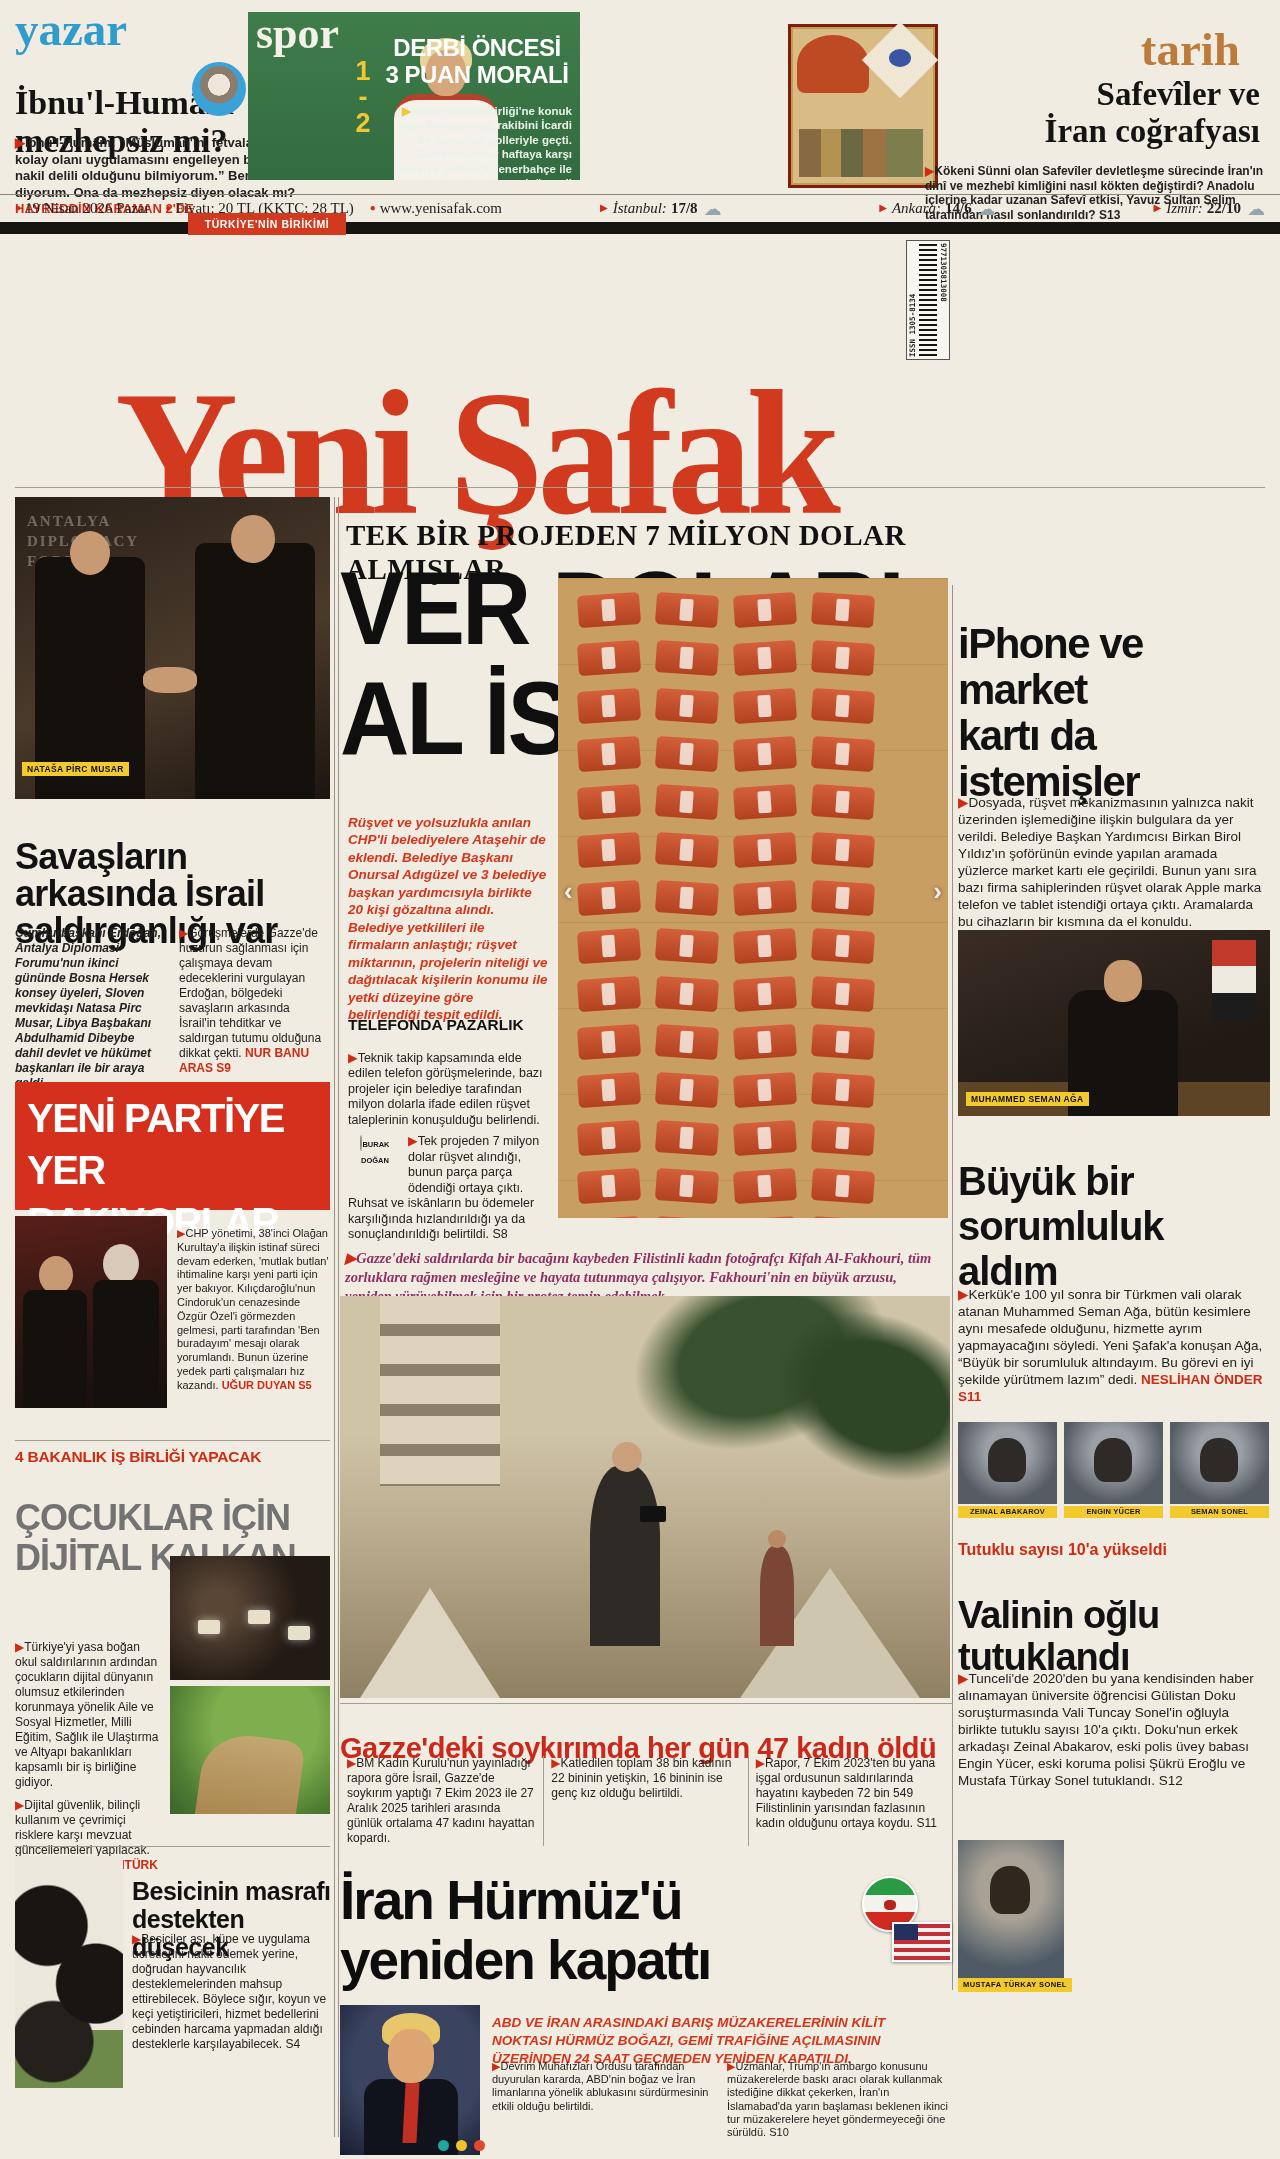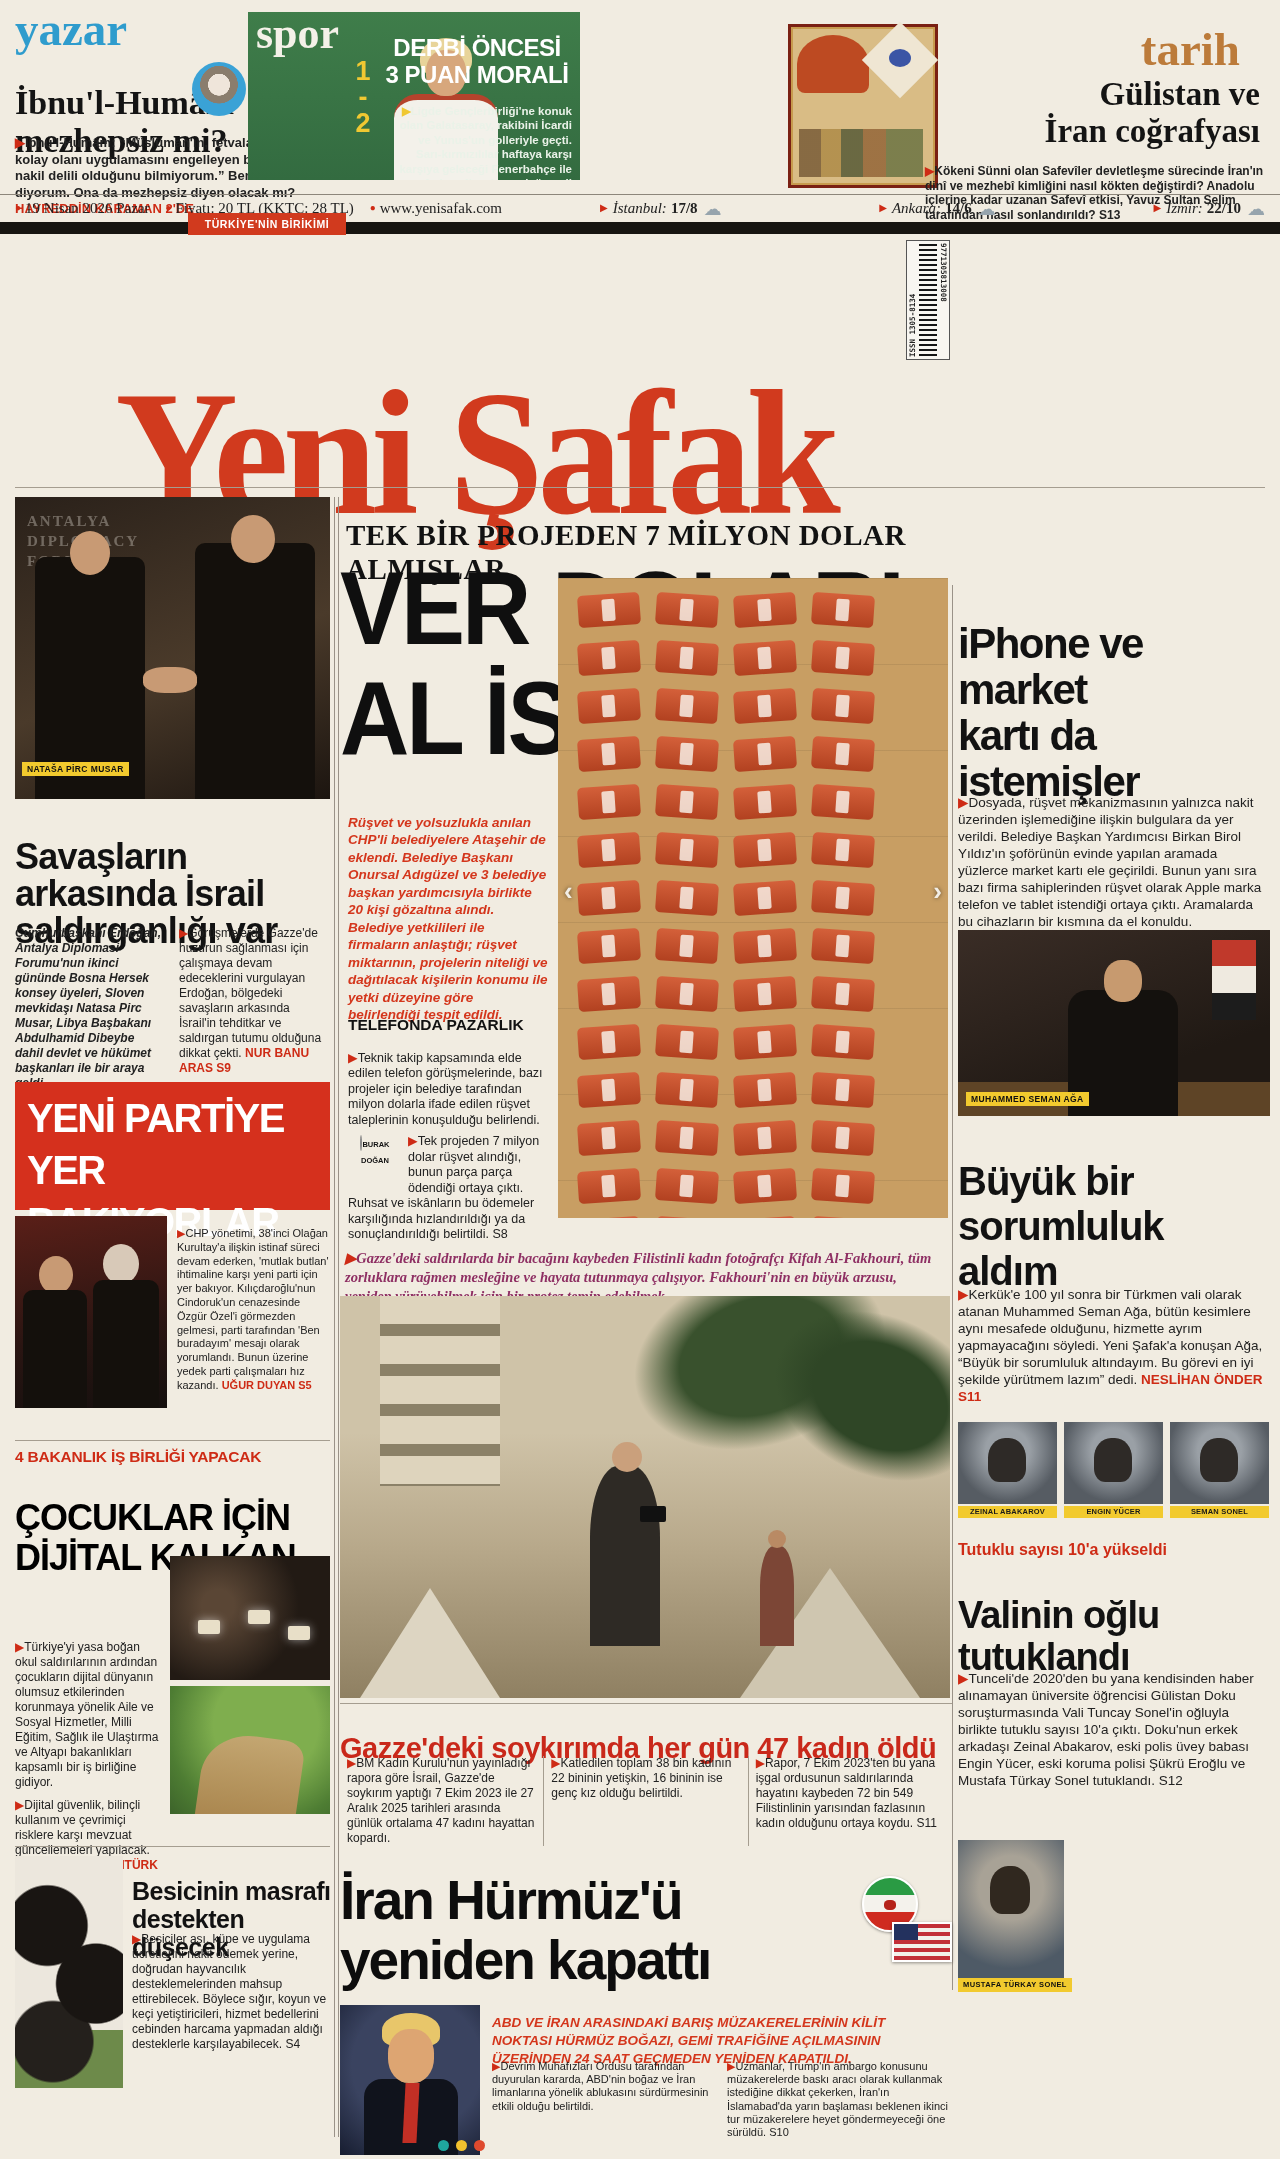--- a/index.html
+++ b/index.html
@@ -59,21 +59,21 @@
   .fig{position:absolute;border-radius:10px 10px 0 0;background:#14100c}
   .head-sk{position:absolute;border-radius:50%;background:#c89a74}
   .isr-head{position:absolute;left:15px;top:808px;width:318px;font:800 36px/37px "Liberation Sans",sans-serif;color:#121212;letter-spacing:-.8px}
   .isr-cols{position:absolute;left:15px;top:926px;width:315px;display:flex;gap:14px;font:12px/15px "Liberation Sans",sans-serif}
   .isr-cols .c1{width:150px;font-weight:700;font-style:italic;color:#222}
   .isr-cols .c2{width:151px;color:#222}
   .redbox{position:absolute;left:15px;top:1082px;width:315px;height:128px;background:#d5301d;color:#fff;font:900 40px/52px "Liberation Sans",sans-serif;padding:10px 0 0 12px;box-sizing:border-box;letter-spacing:-1.5px}
   .chp-ph{left:15px;top:1216px;width:152px;height:192px;background:linear-gradient(170deg,#5a1f18,#2a1512 60%,#15100e)}
   .chp-tx{position:absolute;left:177px;top:1216px;width:153px;font:11px/13.8px "Liberation Sans",sans-serif;color:#222}
   .dig-kick{position:absolute;left:15px;top:1448px;font:800 15.5px/18px "Liberation Sans",sans-serif;color:#ce2b15;letter-spacing:-.2px}
-  .dig-head{position:absolute;left:15px;top:1468px;font:900 36px/40px "Liberation Sans",sans-serif;color:#000000;letter-spacing:-1px}
+  .dig-head{position:absolute;left:15px;top:1468px;font:900 36px/40px "Liberation Sans",sans-serif;color:#737373;letter-spacing:-1px}
   .dig-tx{position:absolute;left:15px;top:1640px;width:148px;font:12px/15px "Liberation Sans",sans-serif;color:#222}
   .kids-ph{left:170px;top:1556px;width:160px;height:124px;background:radial-gradient(circle at 30% 40%,#5a4635 0 12%,#221a14 60%),#1a130e}
   .glow{position:absolute;width:22px;height:14px;background:#e8dfc8;box-shadow:0 0 10px #fff8;border-radius:2px}
   .field-ph{left:170px;top:1686px;width:160px;height:128px;background:radial-gradient(circle at 60% 30%,#7fae4e 0 40%,#4e7d33 75%,#3c632a)}
   .path{position:absolute;left:30px;top:50px;width:100px;height:90px;border-radius:50% 20% 0 0;background:linear-gradient(180deg,#c3a671,#a9854d);transform:rotate(8deg)}
   .cow-ph{left:15px;top:1856px;width:108px;height:232px;background:radial-gradient(circle at 30% 30%,#191512 0 22%,transparent 23%),radial-gradient(circle at 75% 55%,#191512 0 26%,transparent 27%),radial-gradient(circle at 35% 80%,#24201c 0 20%,transparent 21%),linear-gradient(180deg,#ece7dd 0 75%,#6d8a4a 75% 100%)}
   .liv-head{position:absolute;left:132px;top:1856px;width:200px;font:800 25px/28px "Liberation Sans",sans-serif;color:#121212;letter-spacing:-.5px}
   .liv-tx{position:absolute;left:132px;top:1920px;width:198px;font:12px/15px "Liberation Sans",sans-serif;color:#222}
   
   .kicker{position:absolute;left:346px;top:518px;width:600px;font:700 29px/34px "Liberation Serif",serif;color:#121212;letter-spacing:.5px}
@@ -175,21 +175,21 @@
   </div>
 
   <div class="tr-img">
     <i class="tr-dome"></i>
     <i class="tr-diam"></i>
     <i class="tr-blob"></i>
     <i class="tr-figs"></i>
   </div>
   <div class="tr-label">tarih</div>
   <div class="tr-head">
-    <span>Gülistan ve</span><br>
+    <span>Safevîler ve</span><br>
     <span>İran coğrafyası</span>
   </div>
   <p class="tr-body aw"><span class="arw">▶</span>Kökeni Sünni olan Safevîler devletleşme sürecinde İran'ın dinî ve mezhebî kimliğini nasıl kökten değiştirdi? Anadolu içlerine kadar uzanan Safevî etkisi, Yavuz Sultan Selim tarafından nasıl sonlandırıldı? S13</p>
 
   <div class="hairline"></div>
 
   <div class="dt-left ser">
     <span class="it"><span class="dot">●</span><span>19 Nisan 2026 Pazar</span></span>
     <span class="it"><span class="dot">●</span><span>Fiyatı: 20 TL (KKTC: 28 TL)</span></span>
     <span class="it"><span class="dot">●</span><span>www.yenisafak.com</span></span>

